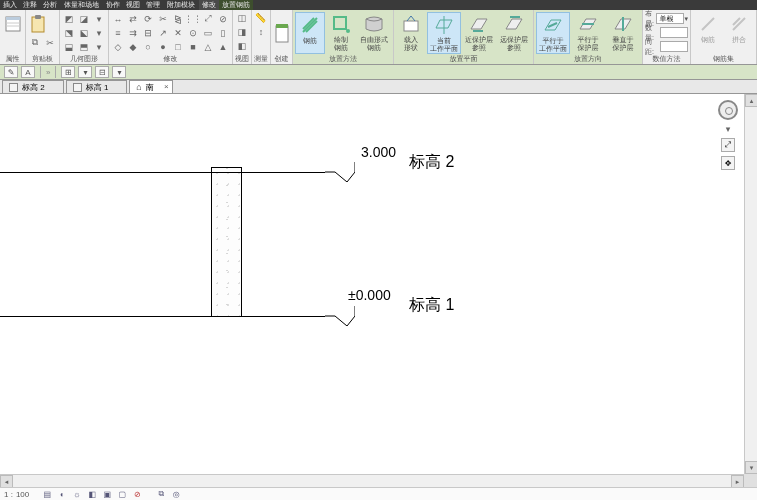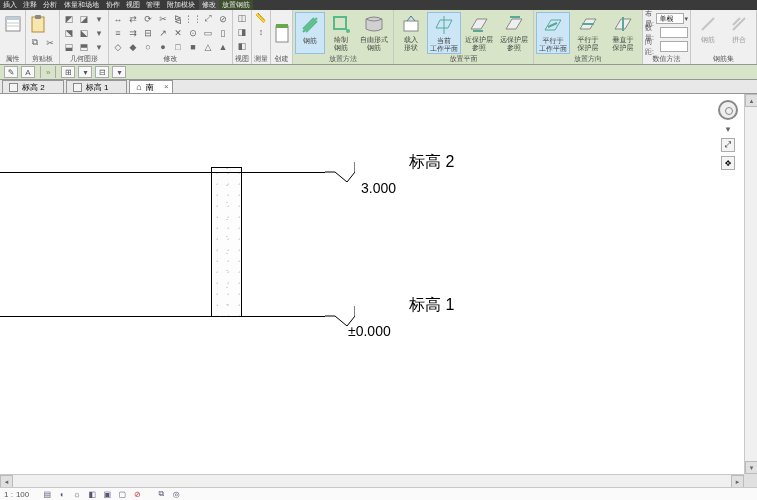--- a/index.html
+++ b/index.html
@@ -251,21 +251,20 @@
   .level-line {
     position: absolute;
     height: 1px;
     background: #000;
   }
   .level-dim {
     position: absolute;
     font-size: 14px;
     font-family: Arial, sans-serif;
     color: #000;
-    margin-top: 36px;
   }
   .level-name {
     position: absolute;
     font-size: 16px;
     font-family: "Microsoft YaHei", Arial, sans-serif;
     color: #000;
   }
   .wall {
     position: absolute;
     background: #fdfdfd;

